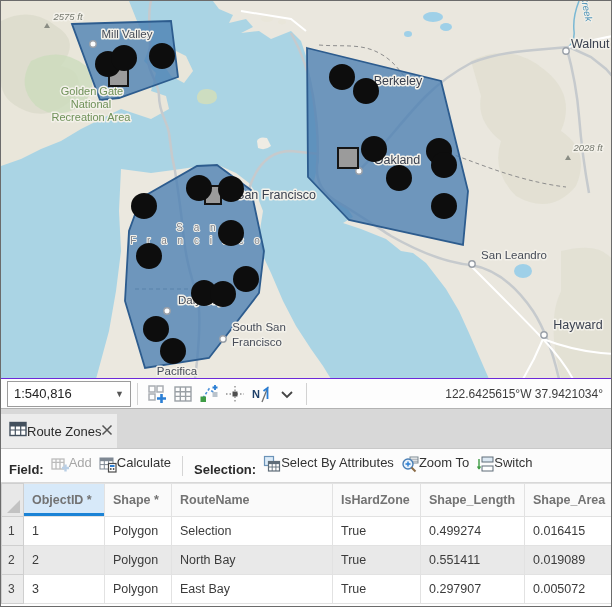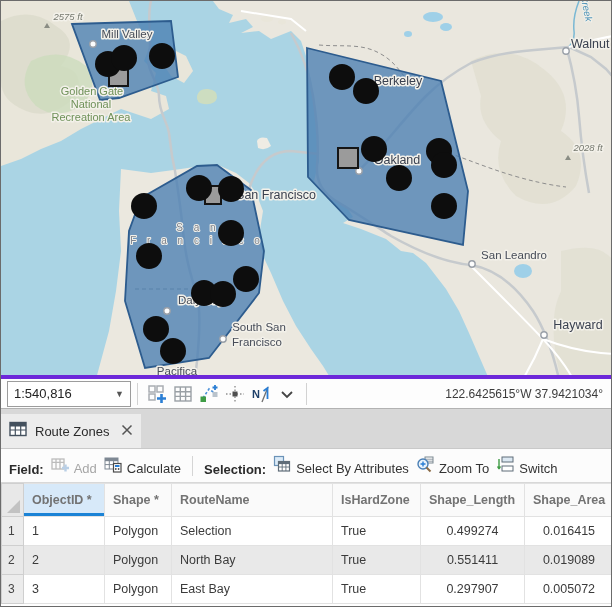--- a/index.html
+++ b/index.html
@@ -3,58 +3,58 @@
 <meta charset="utf-8">
 <style>
   html,body{margin:0;padding:0;background:#9e9e9e;}
   *{box-sizing:border-box;}
   #app{
     width:612px;height:607px;overflow:hidden;position:relative;
     border:1px solid #6b6b6b;background:#fff;
     font-family:"Liberation Sans",sans-serif;color:#333;
   }
   
-  #map-wrap{width:612px;height:378px;position:relative;overflow:hidden;border-bottom:4px solid #6d28d9;}
+  #map-wrap{width:612px;height:378px;position:relative;overflow:hidden;border-bottom:1px solid #6d28d9;}
   #map-svg{display:block;}
   text.ml{paint-order:stroke;stroke:#f3f1ea;stroke-width:3px;stroke-linejoin:round;font-family:"Liberation Sans",sans-serif;}
   text.city{font-size:12.5px;fill:#3a4150;}
   text.town{font-size:11.5px;fill:#474d59;}
   text.park{font-size:11px;fill:#6f9159;}
   text.county{font-size:10px;fill:#7d828c;letter-spacing:4px;stroke-width:2px;}
   text.elev{font-size:9.5px;font-style:italic;fill:#75786e;}
   text.creek{font-size:10px;font-style:italic;fill:#4f94b8;stroke-width:2px;}
   
   #statusbar{height:30px;display:flex;align-items:center;background:#fdfdfd;border-bottom:1px solid #b2b2b2;padding:0 6px;}
   #scale-box{width:124px;height:26px;border:1px solid #9c9c9c;background:#fff;display:flex;align-items:center;padding:0 6px;font-size:13px;color:#222;}
   #scale-box .caret{margin-left:auto;font-size:9px;color:#555;}
   .sb-sep{width:1px;height:22px;background:#d2d2d2;margin:0 6px;}
   .sb-icon{width:24px;height:24px;display:flex;align-items:center;justify-content:center;margin:0 1px;}
   #coords{flex:1;text-align:right;font-size:12px;color:#3c3c3c;padding-right:2px;white-space:nowrap;}
   
   #tabstrip{height:40px;background:#d8d8d8;display:flex;align-items:flex-end;border-bottom:1px solid #c9c9c9;}
-  #table-tab{width:140px;height:34px;background:#ececec;display:flex;align-items:center;padding:0 8px;gap:8px;}
+  #table-tab{width:116px;height:34px;background:#ececec;display:flex;align-items:center;padding:0 8px;gap:0;}
   #table-tab .tab-label{font-size:13px;color:#2b2b2b;white-space:nowrap;}
   #table-tab .close{margin-left:auto;}
   
   #tbl-toolbar{height:34px;background:#fcfcfc;display:flex;align-items:center;padding:0 8px;gap:7px;font-size:13px;border-bottom:1px solid #d8d8d8;white-space:nowrap;overflow:hidden;}
   .tb-strong{font-weight:bold;color:#2b2b2b;margin-top:8px;}
-  .tb-btn{display:flex;align-items:flex-end;gap:5px;color:#333;}
+  .tb-btn{display:flex;align-items:flex-start;color:#333;}
   .tb-btn.disabled{color:#a6a6a6;}
   .tb-sep{width:1px;height:20px;background:#d5d5d5;margin:0 4px;}
   
   table#attr{border-collapse:collapse;table-layout:fixed;width:612px;font-size:12.5px;}
   #attr th,#attr td{border:1px solid #e2e2e2;padding:0 8px;overflow:hidden;white-space:nowrap;}
   #attr th{height:33px;text-align:left;font-weight:bold;color:#737373;background:#fafafa;}
   #attr td{height:29px;color:#3b3b3b;background:#fff;}
   #attr .rowhdr{background:#ececec;border-color:#cfcfcf;color:#444;font-size:12px;padding:0 0 0 6px;}
   #attr .corner{background:#e8e8e8;border-color:#cfcfcf;position:relative;padding:0;}
   #attr .corner .tri{position:absolute;right:3px;bottom:3px;width:13px;height:13px;background:#c2c2c2;clip-path:polygon(0 100%,100% 0,100% 100%);}
   #attr th.sel{background:#d7e9f9;box-shadow:inset 0 -3px 0 #1b83d6;}
   #attr tr.hl td{background:#e9e9e9;}
-  #attr td.num{text-align:center;margin-left:40px;}
+  #attr td.num{text-align:left;margin-left:40px;}
 </style>
 </head>
 <body>
 
 <div id="app">
 
   <div id="map-wrap">
     <svg id="map-svg" width="612" height="378" viewBox="0 0 612 378">
 
       <rect x="0" y="0" width="612" height="378" fill="#aad4e4"></rect>

